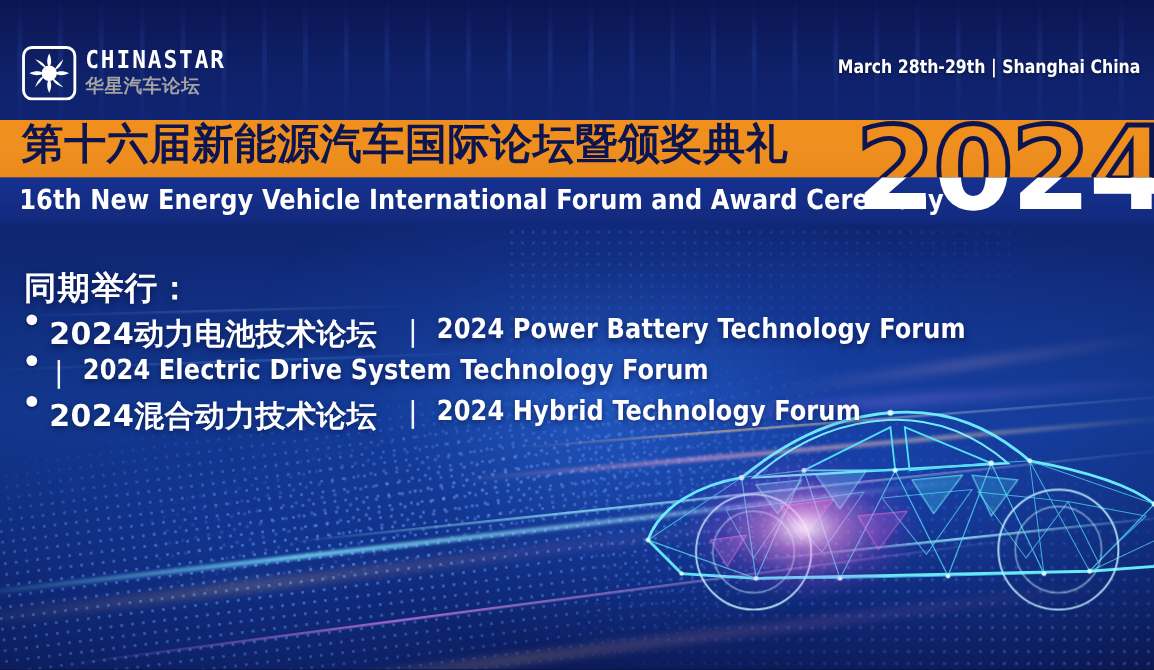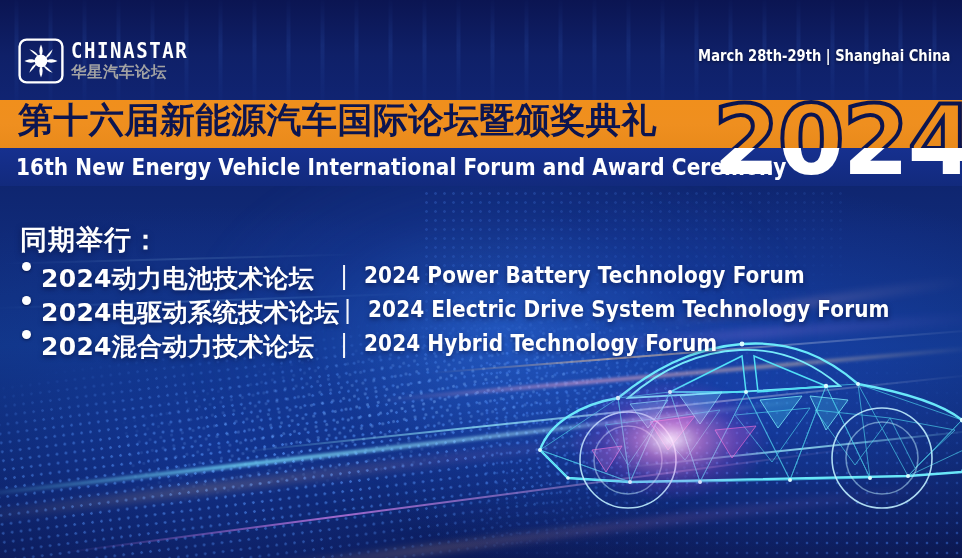--- a/index.html
+++ b/index.html
@@ -335,21 +335,20 @@
 
   <div class="forum-list">
     <div class="forum-row">
       <span class="bullet"></span>
       <span class="forum-cn">2024动力电池技术论坛</span>
       <span class="sep">|</span>
       <span class="forum-en">2024 Power Battery Technology Forum</span>
     </div>
     <div class="forum-row">
       <span class="bullet"></span>
-      <span class="forum-cn">2024电驱动系统技术论坛</span>
       <span class="sep">|</span>
       <span class="forum-en">2024 Electric Drive System Technology Forum</span>
     </div>
     <div class="forum-row">
       <span class="bullet"></span>
       <span class="forum-cn">2024混合动力技术论坛</span>
       <span class="sep">|</span>
       <span class="forum-en">2024 Hybrid Technology Forum</span>
     </div>
   </div>

